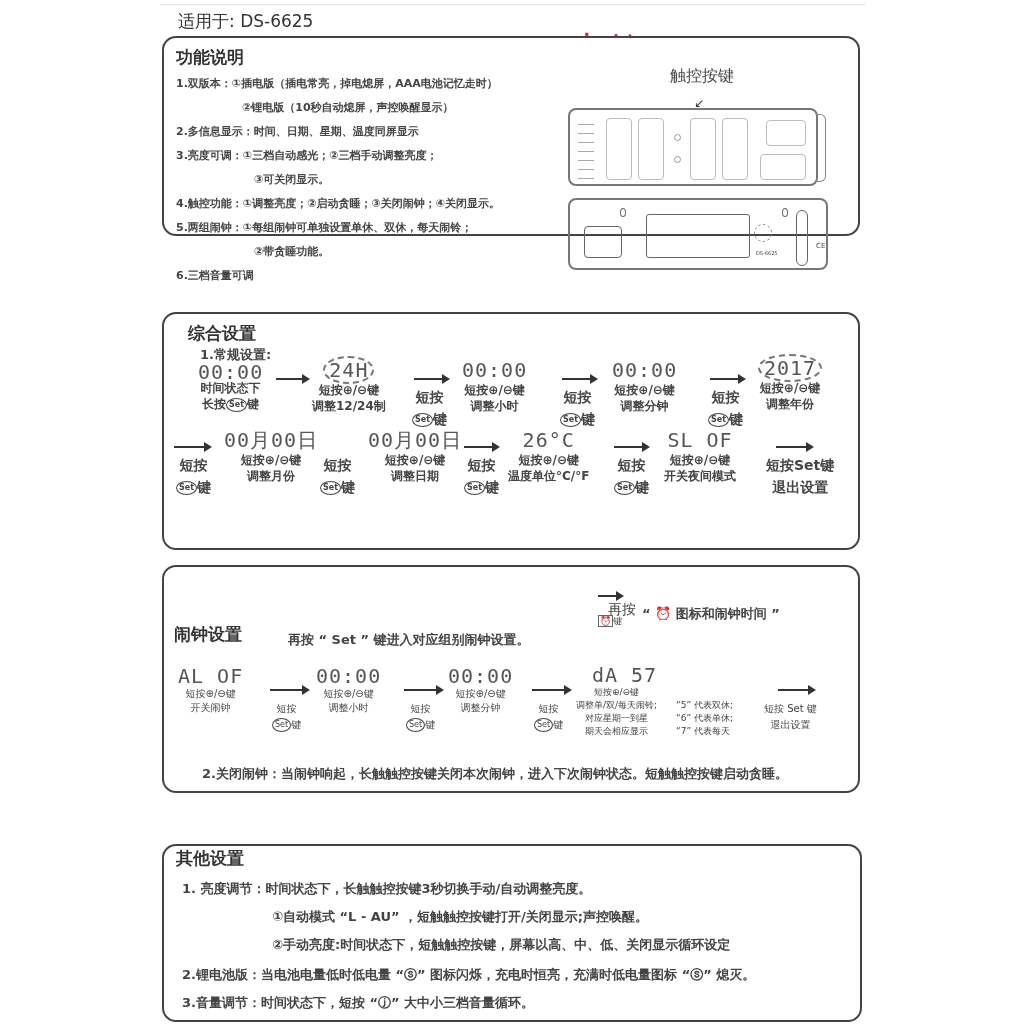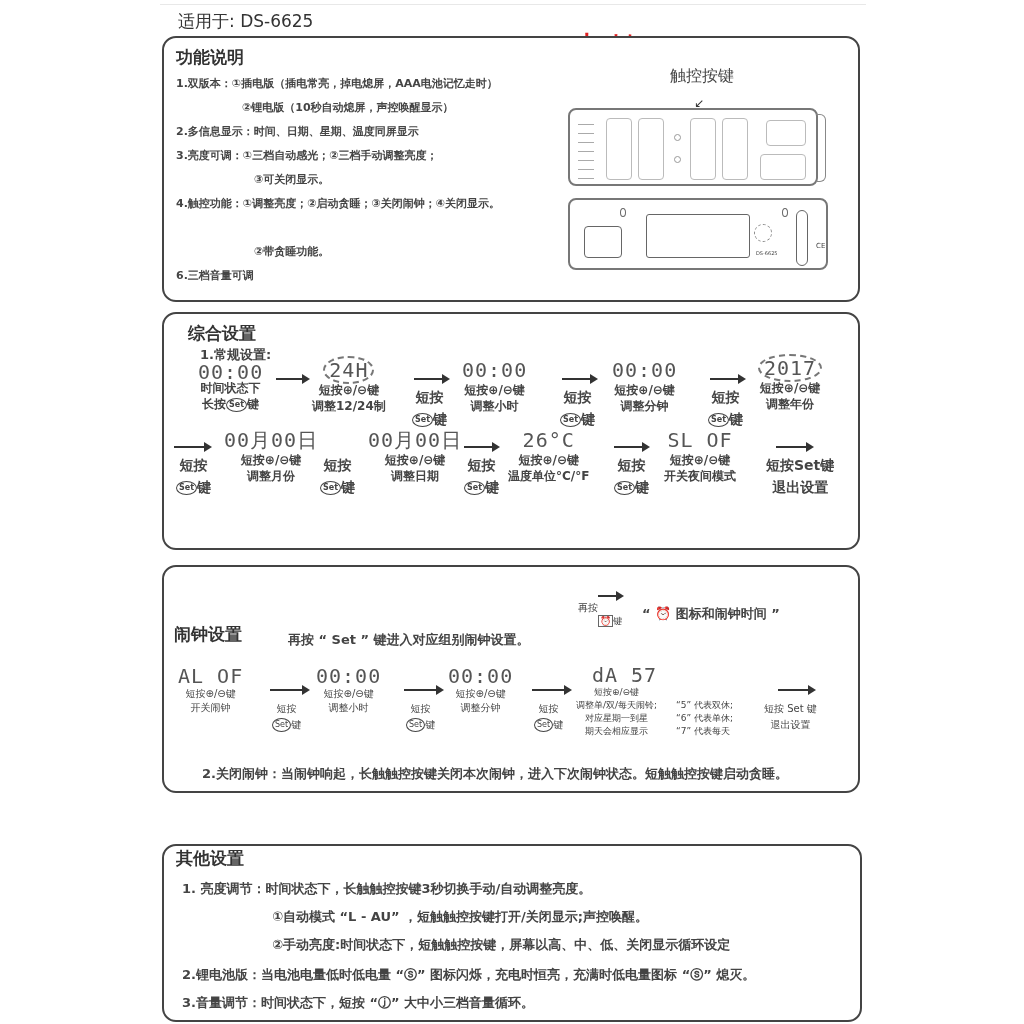--- a/index.html
+++ b/index.html
@@ -25,28 +25,29 @@
   .digit { position: absolute; border: 1.5px solid #bbb; border-radius: 4px; }
   .clockback { position: absolute; left: 568px; top: 198px; width: 260px; height: 72px; border: 2px solid #777; border-radius: 8px; }
 </style>
 </head>
 <body>
 
 <div class="topline"></div>
 <div class="model">适用于: DS-6625</div>
 <div class="bigtag">大款</div>
 
-<div class="panel" style="left:162px;top:36px;width:698px;height:266px;">
+<div class="panel" style="left:162px;top:36px;width:698px;height:200px;">
   <div class="ptitle" style="left:12px;top:8px;">功能说明</div>
   <div class="line b" style="left:12px;top:38px;">1.双版本：①插电版（插电常亮，掉电熄屏，AAA电池记忆走时）</div>
   <div class="line b" style="left:78px;top:62px;">②锂电版（10秒自动熄屏，声控唤醒显示）</div>
   <div class="line b" style="left:12px;top:86px;">2.多信息显示：时间、日期、星期、温度同屏显示</div>
   <div class="line b" style="left:12px;top:110px;">3.亮度可调：①三档自动感光；②三档手动调整亮度；</div>
   <div class="line b" style="left:90px;top:134px;">③可关闭显示。</div>
   <div class="line b" style="left:12px;top:158px;">4.触控功能：①调整亮度；②启动贪睡；③关闭闹钟；④关闭显示。</div>
+  <div class="line b" style="left:12px;top:182px;">5.两组闹钟：①每组闹钟可单独设置单休、双休，每天闹铃；</div>
   <div class="line b" style="left:90px;top:206px;">②带贪睡功能。</div>
   <div class="line b" style="left:12px;top:230px;">6.三档音量可调</div>
 </div>
 
 <div class="line" style="left:670px;top:66px;font-size:16px;">触控按键</div>
 <div style="position:absolute;left:694px;top:96px;font-size:12px;color:#333;">↙</div>
 <div class="clockfront">
   <div class="side"></div>
   <div style="position:absolute;left:8px;top:8px;width:16px;height:62px;background:repeating-linear-gradient(#fff 0 6px,#aaa 6px 7px,#fff 7px 9px);"></div>
   <div class="digit" style="left:36px;top:8px;width:26px;height:62px;"></div>
@@ -162,21 +163,21 @@
   <div class="blk" style="left:602px;top:140px;font-size:14px;line-height:22px;font-weight:bold;">
     <div>短按Set键</div>
     <div>退出设置</div>
   </div>
 
 </div>
 
 <div class="panel" style="left:162px;top:565px;width:698px;height:228px;">
   <div class="ptitle" style="left:10px;top:10px;margin-top:46px;">闹钟设置</div>
   <div class="arrow" style="left:434px;top:28px;width:24px;"></div>
-  <div class="line" style="left:414px;top:34px;font-size:10px;">再按</div>
+  <div class="line" style="left:444px;top:34px;font-size:14px;">再按</div>
   <div class="line" style="left:434px;top:48px;font-size:9px;"><span style="border:1px solid #666;padding:0 1px;">⏰</span><span>键</span></div>
   <div class="line b lg" style="left:478px;top:38px;">“ ⏰ 图标和闹钟时间 ”</div>
   <div class="line b lg" style="left:124px;top:64px;">再按 “ Set ” 键进入对应组别闹钟设置。</div>
 
   <div class="blk" style="left:14px;top:102px;font-size:10px;line-height:14px;">
     <div class="seg">AL OF</div>
     <div style="margin-top:4px;">短按⊕/⊖键</div>
     <div>开关闹钟</div>
   </div>
   <div class="arrow" style="left:106px;top:122px;width:38px;"></div>

